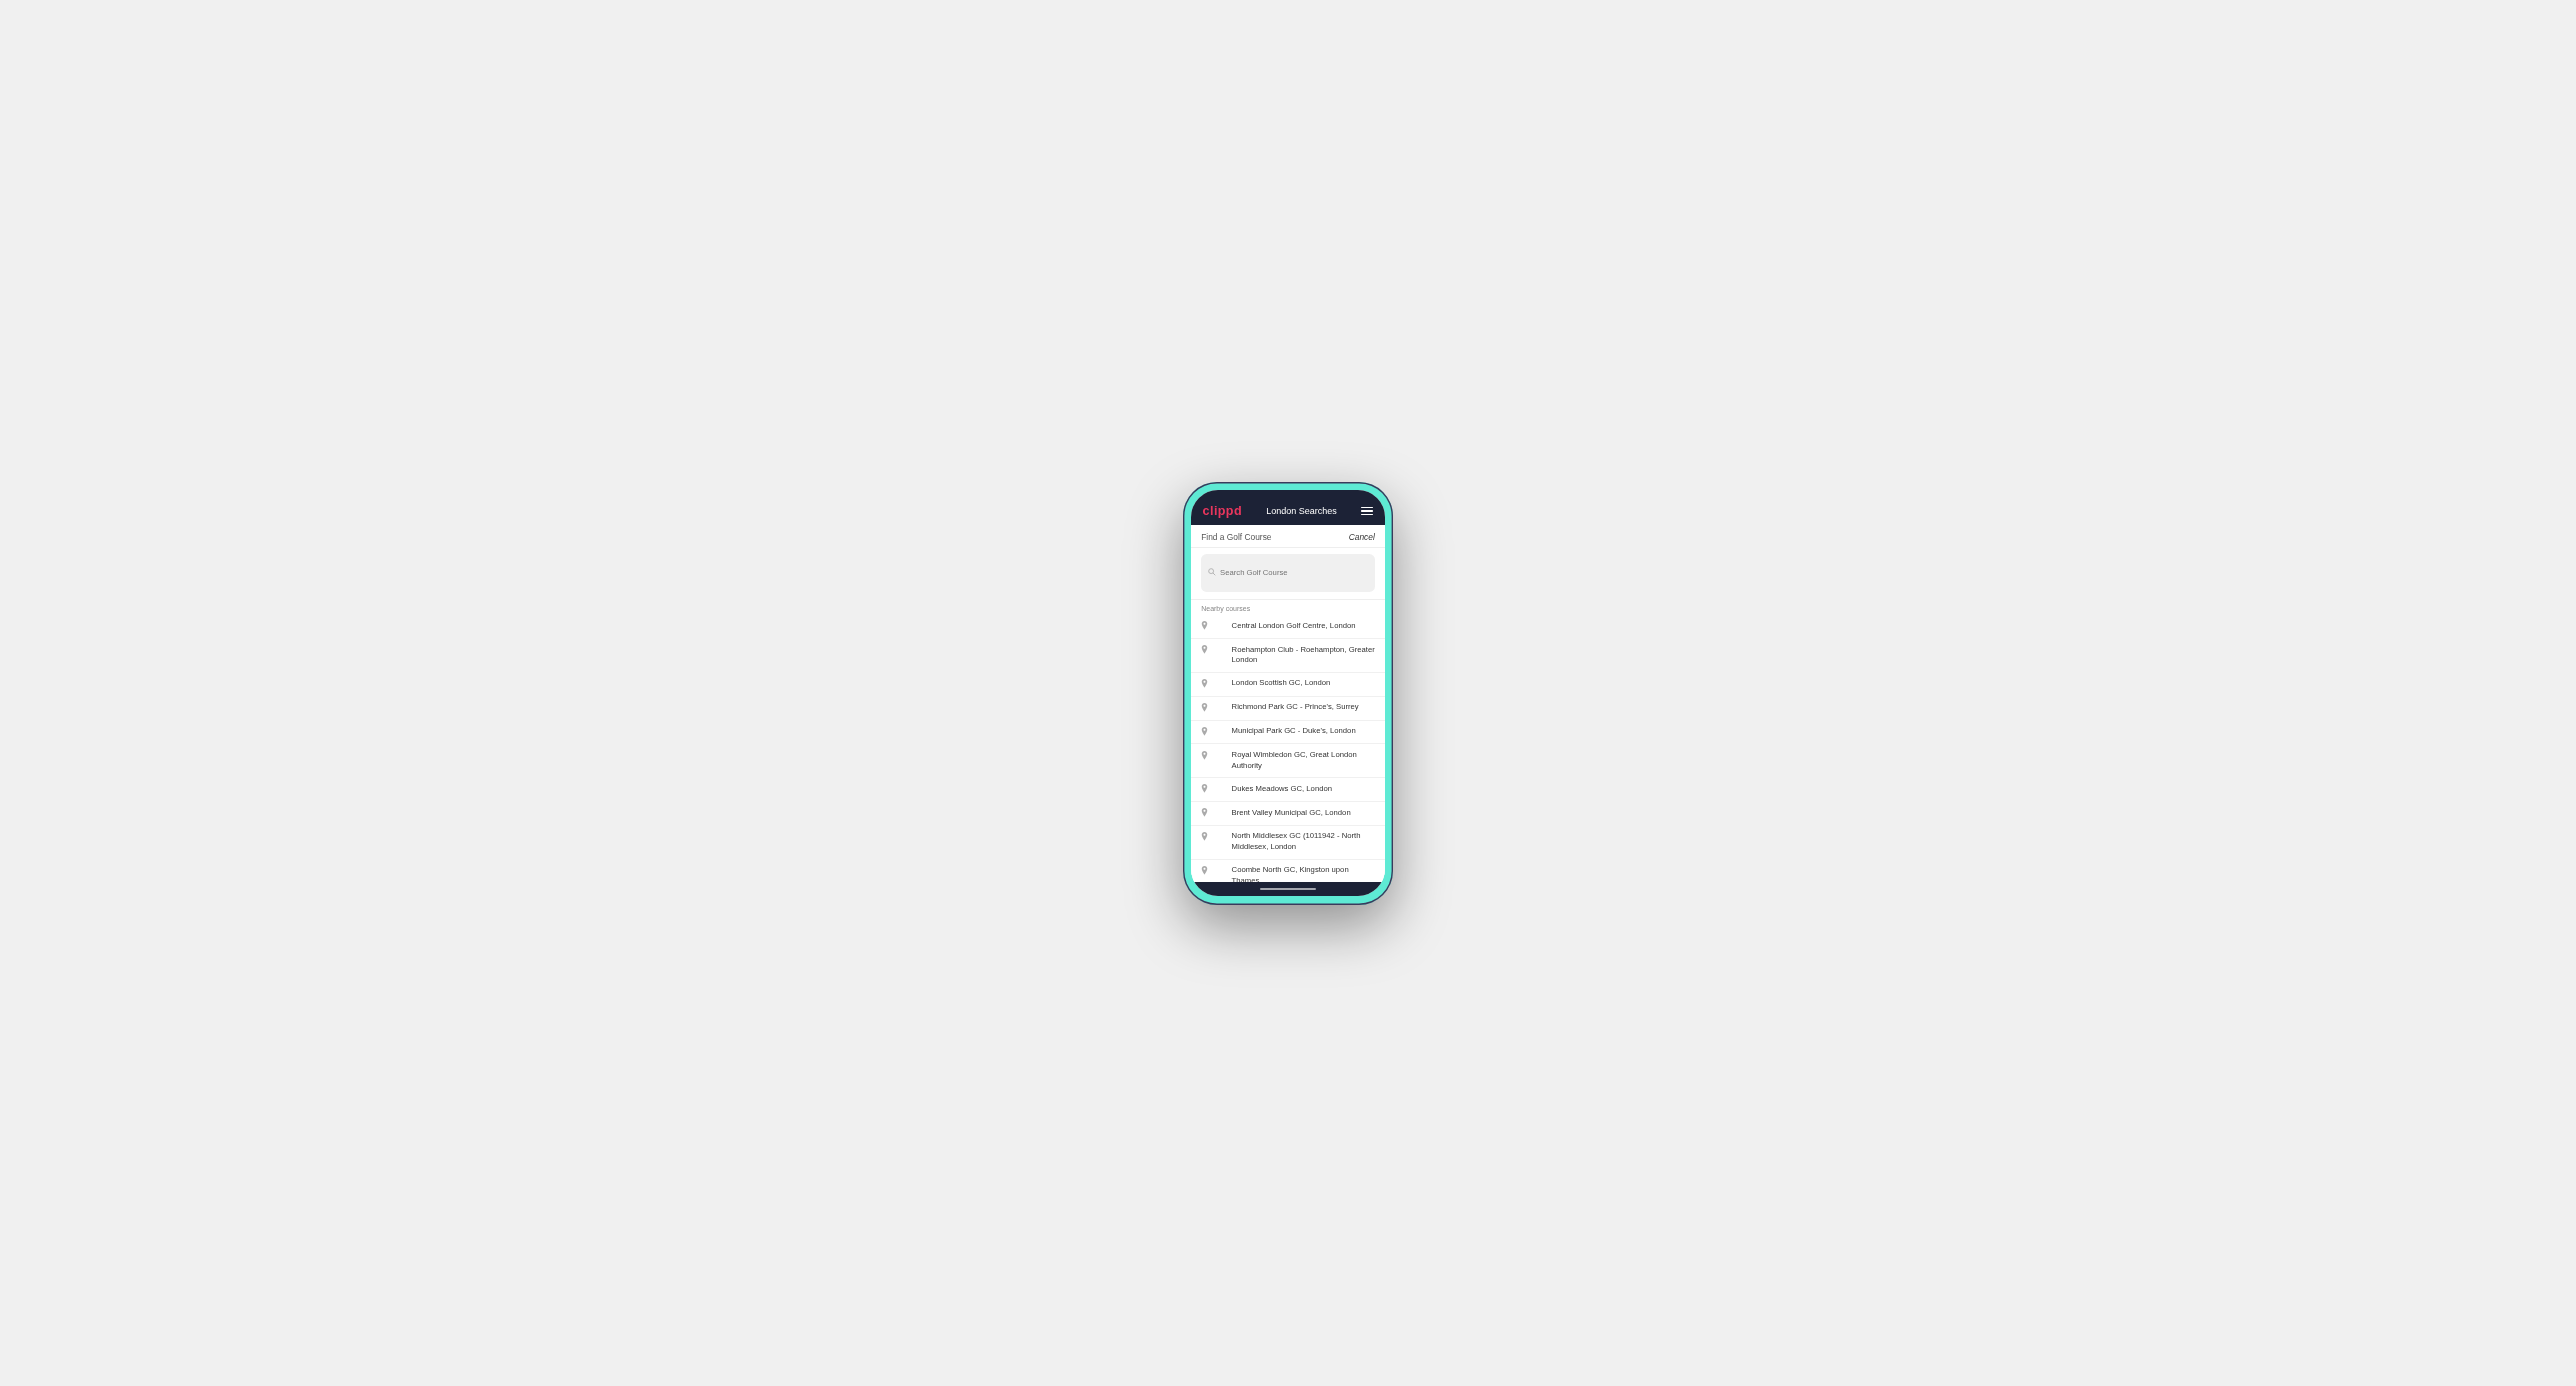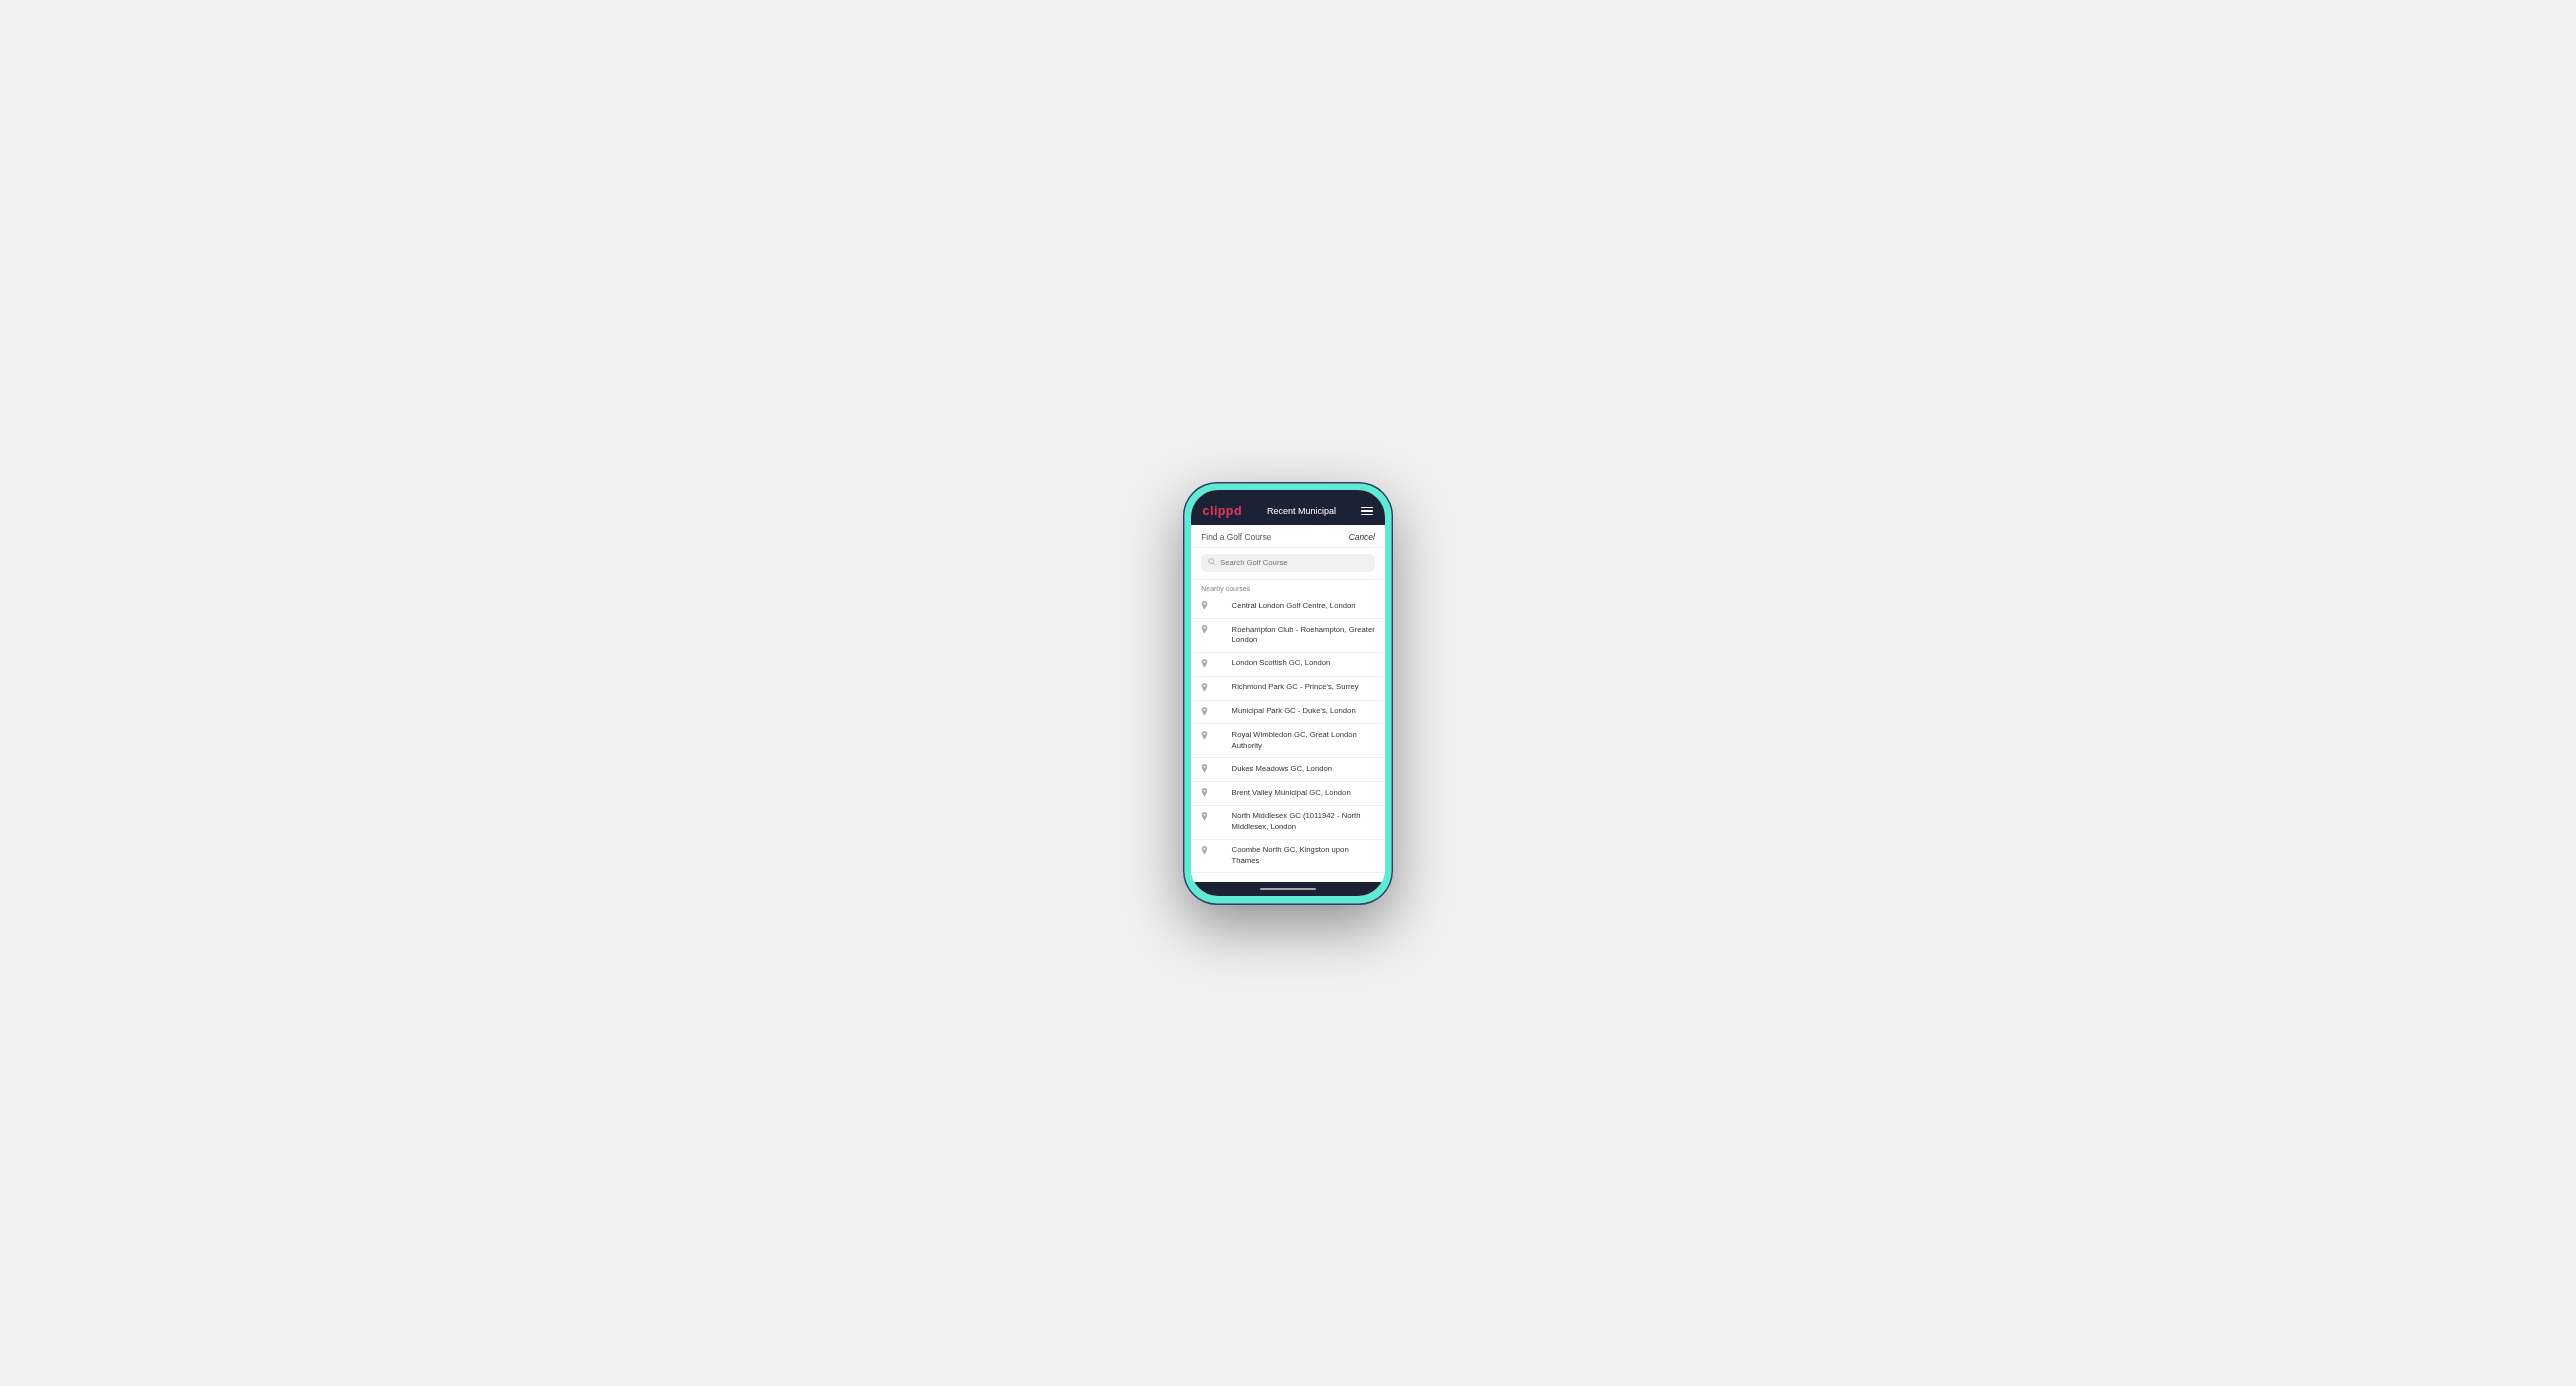--- a/index.html
+++ b/index.html
@@ -117,21 +117,21 @@
       background: #fff;
       padding: 5.6px 9.8px 7px 9.8px;
       border-bottom: 0.7px solid #eee;
     }
 
     .search-box {
       display: flex;
       align-items: center;
       background: #f0f0f0;
       border-radius: 5.6px;
-      padding: 4px 7px;
+      padding: 14px 7px;
       gap: 4.2px;
     }
 
     .search-icon-svg {
       color: #aaa;
       font-size: 7.7px;
       flex-shrink: 0;
     }
 
     .search-input {
@@ -201,21 +201,21 @@
 </head>
 <body>
 
 <div class="phone-outer">
   <div class="phone-screen">
 
     <div class="status-bar"></div>
 
     <div class="app-header">
       <span class="logo">clippd</span>
-      <span class="header-title">Recent Municipal</span>
+      <span class="header-title">London Searches</span>
       <div class="menu-icon">
         <span></span>
         <span></span>
         <span></span>
       </div>
     </div>
 
     <div class="content">
 
       <div class="find-header">

